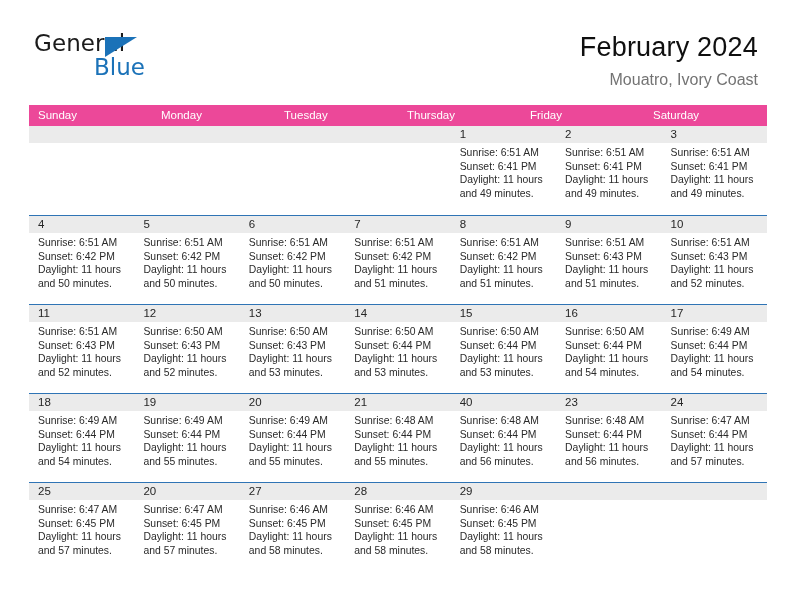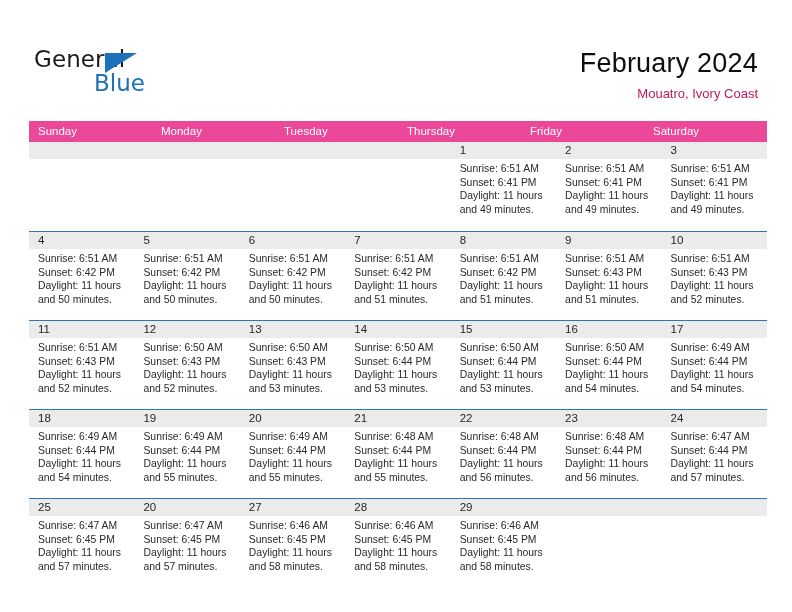--- a/index.html
+++ b/index.html
@@ -14,21 +14,20 @@
     font-family: "Liberation Sans", sans-serif;
     color: #1a1a1a;
     overflow: hidden;
   }
 
   .page {
     position: relative;
     width: 792px;
     height: 541px;
     box-sizing: border-box;
-    margin-top: 16px;
   }
 
   
   .top-bar {
     position: absolute;
     left: 34px;
     top: 32px;
     right: 34px;
     height: 66px;
   }
@@ -80,23 +79,23 @@
   .cal-title {
     font-size: 27px;
     font-weight: 400;
     color: #0f0f0f;
     line-height: 1.15;
     letter-spacing: .2px;
     font-family: "Liberation Sans", sans-serif;
   }
   .cal-subtitle {
     margin-top: 7px;
-    font-size: 13px;
+    font-size: 16px;
     font-weight: 400;
-    color: #be185d;
+    color: #737373;
     line-height: 1.2;
     font-family: "Liberation Sans", sans-serif;
   }
 
   
   .calendar {
     position: absolute;
     left: 29px;
     top: 105px;
     width: 738px;
@@ -383,21 +382,21 @@
             </div>
             <div class="cell">
               <div class="daynum">21</div>
               <div class="info">
                 <div class="sunrise">Sunrise: 6:48 AM</div>
                 <div class="sunset">Sunset: 6:44 PM</div>
                 <div class="daylight">Daylight: 11 hours and 55 minutes.</div>
               </div>
             </div>
             <div class="cell">
-              <div class="daynum">22</div>
+              <div class="daynum">40</div>
               <div class="info">
                 <div class="sunrise">Sunrise: 6:48 AM</div>
                 <div class="sunset">Sunset: 6:44 PM</div>
                 <div class="daylight">Daylight: 11 hours and 56 minutes.</div>
               </div>
             </div>
             <div class="cell">
               <div class="daynum">23</div>
               <div class="info">
                 <div class="sunrise">Sunrise: 6:48 AM</div>

